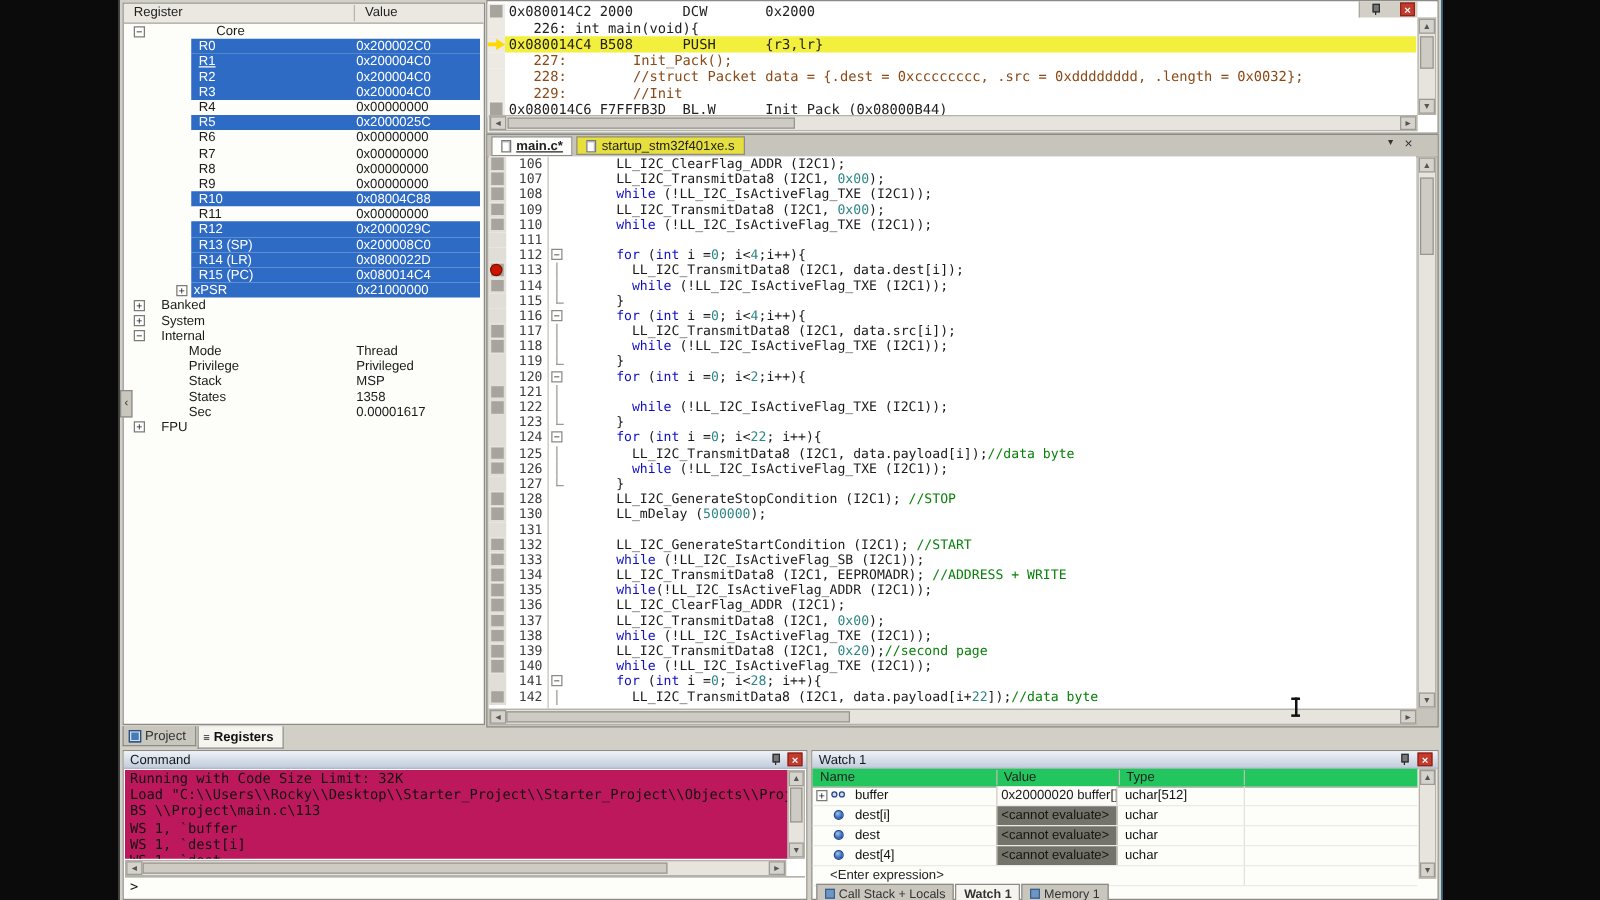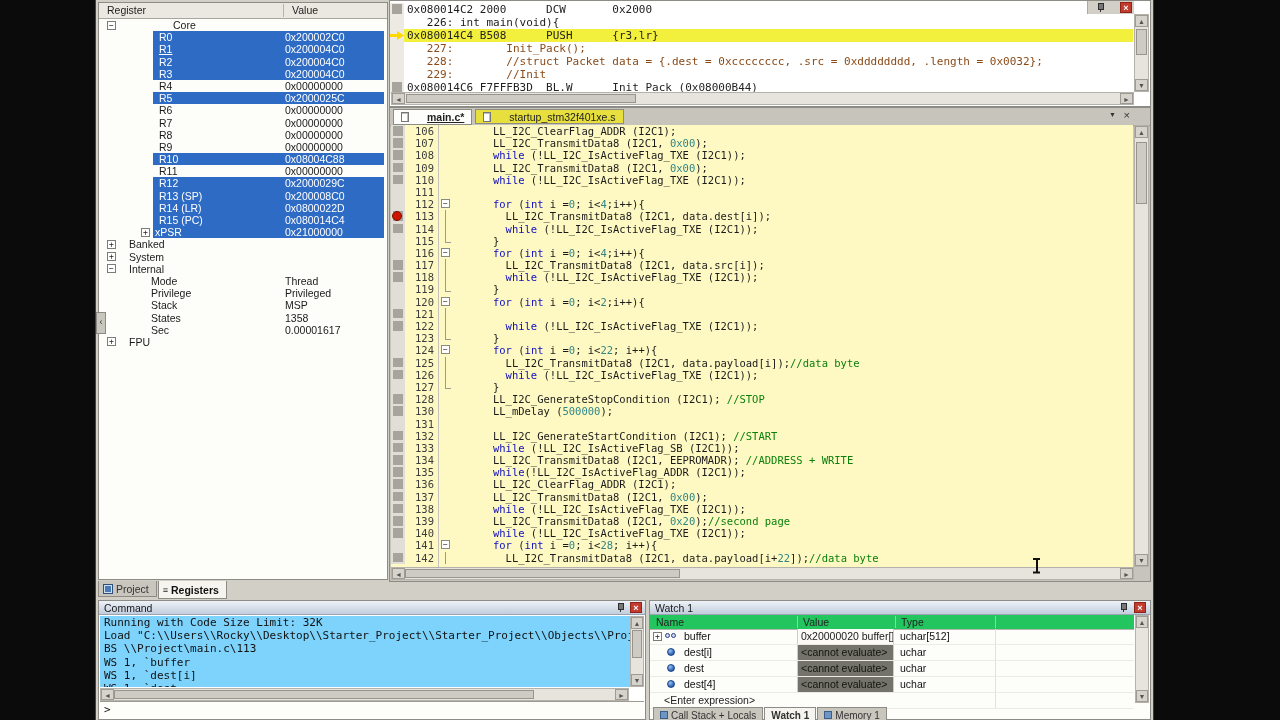--- a/index.html
+++ b/index.html
@@ -61,28 +61,28 @@
   .dis-text{position:absolute;left:17px;right:0;top:0;white-space:pre;
     font:11px/13px "DejaVu Sans Mono","Liberation Mono",monospace}
   .dis-row.hl::before{content:'';position:absolute;left:14px;right:0;top:0;bottom:0;background:var(--hl)}
   .asm{color:#222}.srcb{color:#1c1c1c}.srcr{color:var(--src)}
   .dis-ctrl{position:absolute;right:16px;top:0;width:46px;height:13px;background:#d2cfc7;border-left:1px solid #aaa8a0}
 
   
   .editor{position:absolute;left:293px;top:107px;width:762px;height:475px;background:#c7c4bc;
     border:1px solid #8d8b85;box-sizing:border-box}
   .ed-tabbar{position:absolute;left:0;right:0;top:0;height:17px;background:#c7c4bc;border-bottom:1px solid #98968e}
-  .etab{display:inline-flex;align-items:center;gap:18px;height:15px;margin:1px 0 0 3px;padding:0 7px;
+  .etab{display:inline-flex;align-items:center;gap:4px;height:15px;margin:1px 0 0 3px;padding:0 7px;
     background:#b8b5ad;border:1px solid #8d8b85;font-size:10.5px;color:#222;vertical-align:top;box-sizing:border-box}
   .etab.active{background:#fdfdfb;height:16px}
   .etab.active .etab-label{text-decoration:underline;font-weight:bold}
   .etab.yellow{background:var(--tab-yellow)}
   .page-icon{width:8px;height:10px;background:#fff;border:1px solid #777;box-sizing:border-box;
     box-shadow:inset -1px 1px 0 #bbb}
-  .ed-content{position:absolute;left:1px;top:17px;right:17px;bottom:14px;background:#fef9c3;overflow:hidden}
+  .ed-content{position:absolute;left:1px;top:17px;right:17px;bottom:14px;background:#ffffff;overflow:hidden}
   .ed-content::before{content:'';position:absolute;left:47px;top:0;bottom:0;width:1px;background:#c4c2ba;z-index:2}
   .ed-row{position:relative;height:12.2px;line-height:12px;font:10.5px/12px "DejaVu Sans Mono","Liberation Mono",monospace;white-space:pre}
   .ed-blkcol{position:absolute;left:0;top:0;width:14px;height:100%;background:#e0ded7}
   .edblk{position:absolute;left:2px;top:1px;width:10px;height:9.5px;background:#a6a49c}
   .edbp{position:absolute;left:1px;top:0.5px;width:10px;height:10px;border-radius:50%;
     background:var(--bp);border:1px solid #7a0f00;box-sizing:border-box;z-index:2}
   .ed-num{position:absolute;left:14px;width:29px;text-align:right;color:#3c3c3c}
   .ed-fold{position:absolute;left:50px;width:11px;height:100%}
   .foldbox{position:absolute;left:0;top:1px;width:9px;height:9px;border:1px solid #8a8a84;background:#fff;
     font:8px/7px "DejaVu Sans Mono",monospace;text-align:center;color:#333;box-sizing:border-box}
@@ -90,21 +90,21 @@
   .foldend{position:absolute;left:4px;top:0;height:58%;width:5px;border-left:1px solid #9a9a94;border-bottom:1px solid #9a9a94}
   .ed-code{position:absolute;left:64px;top:0;white-space:pre}
   .tk-p{color:#1a1a1a}.tk-kw{color:var(--kw)}.tk-num{color:var(--num)}.tk-c{color:var(--comment)}
   .ibeam{position:absolute;left:937px;top:558px;width:7px;height:15px;z-index:9}
   .ibeam::before{content:'';position:absolute;left:3px;top:0;bottom:0;width:1.5px;background:#111}
   .ibeam::after{content:'';position:absolute;left:0;top:0;width:7px;height:1.5px;background:#111;box-shadow:0 13.5px #111}
 
   
   .cmdwin{position:absolute;left:2px;top:600px;width:548px;height:120px;background:#fff;
     border:1px solid #8d8b85;box-sizing:border-box}
-  #cmd-lines{position:absolute;left:1px;top:15px;right:8px;height:71px;overflow:hidden;background:#7dd3fc}
+  #cmd-lines{position:absolute;left:1px;top:15px;right:8px;height:71px;overflow:hidden;background:#be185d}
   .cmd-line{height:13.2px;line-height:13px;font:11px/13px "DejaVu Sans Mono","Liberation Mono",monospace;
     white-space:pre;color:#111;padding-left:4px}
   .cmd-prompt{position:absolute;left:1px;right:1px;bottom:1px;height:16px;background:#fdfdfa;
     border-top:1px solid #9d9b93;font:11px/15px "DejaVu Sans Mono",monospace;padding-left:4px;color:#111}
 
   
   .watchwin{position:absolute;left:553px;top:600px;width:502px;height:120px;background:#fdfdfa;
     border:1px solid #8d8b85;box-sizing:border-box}
   .w-header{position:absolute;left:0;right:16px;top:14px;height:14px;background:#22c55e;border-bottom:1px solid #b5b3ab}
   .w-header span{position:absolute;top:1px;font-size:10.5px;color:#222}

